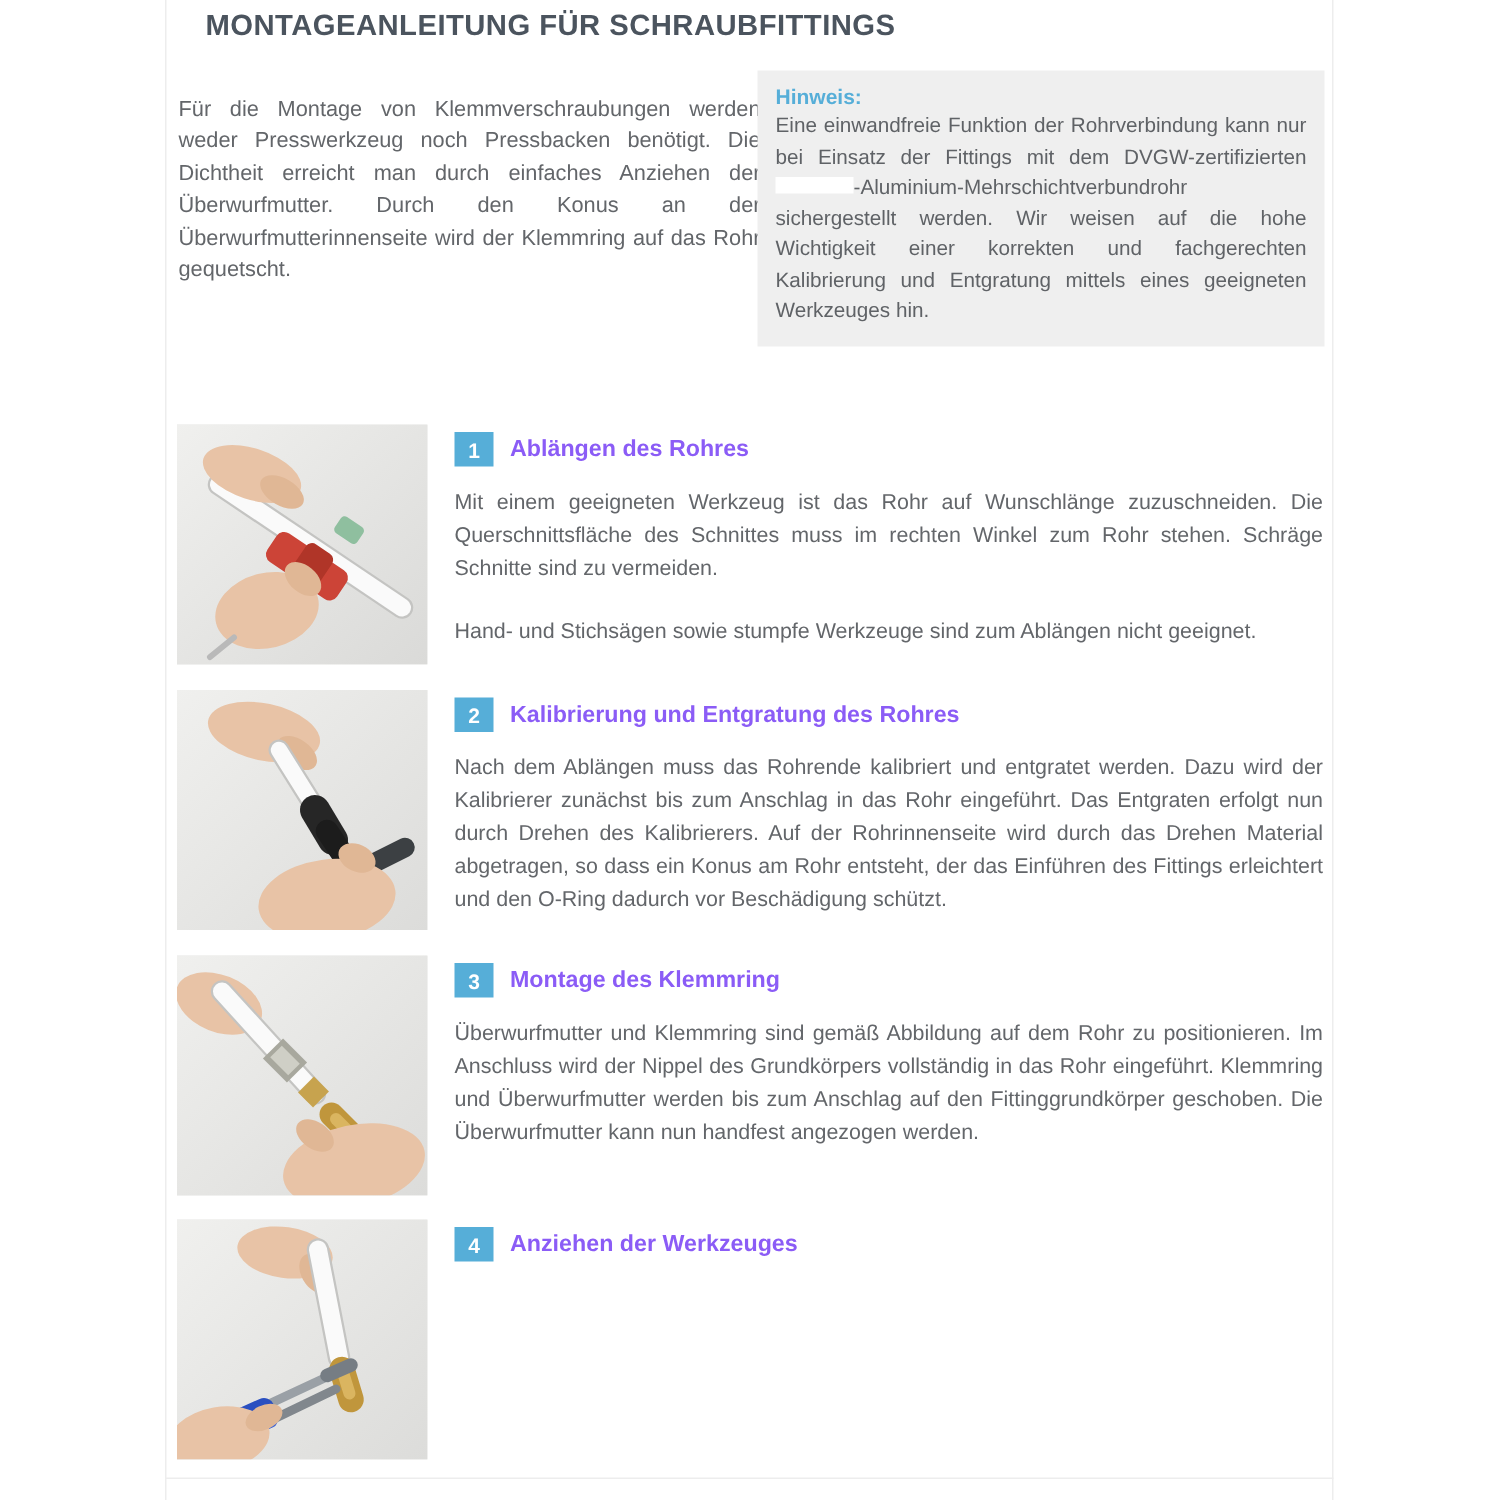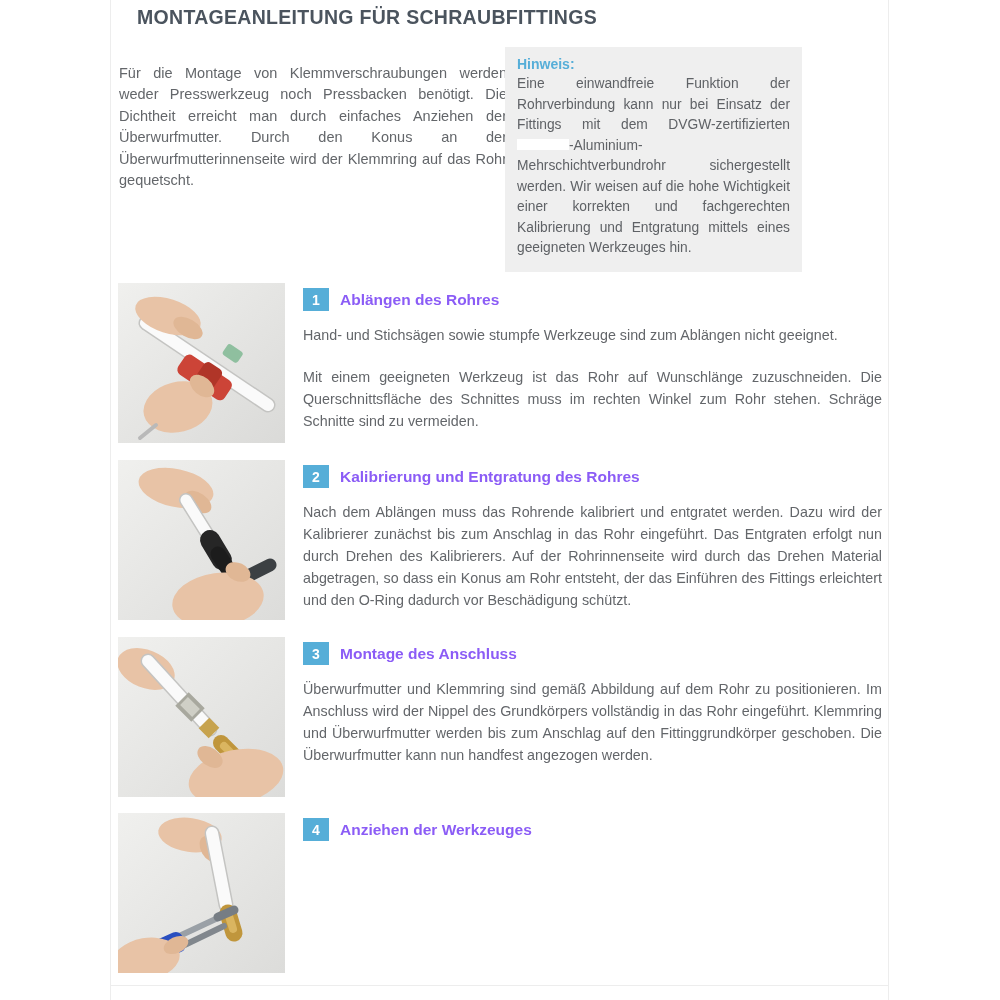--- a/index.html
+++ b/index.html
@@ -34,21 +34,21 @@
     width: 388px;
     font-size: 14.5px;
     line-height: 21.5px;
     text-align: justify;
     color: #63666a;
   }
 
   .note-box {
     position: absolute;
     left: 505px; top: 47px;
-    width: 297px;
+    width: 378px;
     box-sizing: border-box;
     background: #efefef;
     padding: 9px 12px 13px 12px;
   }
   .note-title {
     font-size: 14px;
     font-weight: bold;
     color: #56aed8;
     margin: 0 0 2px 0;
   }
@@ -156,22 +156,22 @@
         <ellipse cx="84" cy="103" rx="14" ry="9" fill="#e0b795" transform="rotate(40 84 103)"></ellipse>
         <path d="M38 142 l-16 13" stroke="#b9b9b9" stroke-width="4" fill="none" stroke-linecap="round"></path>
       </svg>
     </figure>
     <div class="step-content">
       <div class="step-header">
         <span class="step-badge">1</span>
         <h2 class="step-title">Ablängen des Rohres</h2>
       </div>
       <div class="step-body">
+        <p>Mit einem geeigneten Werkzeug ist das Rohr auf Wunschlänge zuzuschneiden. Die Querschnittsfläche des Schnittes muss im rechten Winkel zum Rohr stehen. Schräge Schnitte sind zu vermeiden.</p>
         <p>Hand- und Stichsägen sowie stumpfe Werkzeuge sind zum Ablängen nicht geeignet.</p>
-        <p>Mit einem geeigneten Werkzeug ist das Rohr auf Wunschlänge zuzuschneiden. Die Querschnittsfläche des Schnittes muss im rechten Winkel zum Rohr stehen. Schräge Schnitte sind zu vermeiden.</p>
       </div>
     </div>
   </section>
 
   <section class="step step-2">
     <figure class="step-figure">
       <svg viewBox="0 0 167 160">
         <defs>
           <linearGradient id="g2" x1="0" y1="0" x2="1" y2="1">
             <stop offset="0" stop-color="#f0f0ee"></stop>
@@ -219,21 +219,21 @@
         <line x1="86" y1="86" x2="96" y2="96" stroke="#c7a34e" stroke-width="15" stroke-linecap="butt"></line>
         <line x1="103" y1="106" x2="118" y2="121" stroke="#c0963c" stroke-width="16" stroke-linecap="round"></line>
         <line x1="106" y1="109" x2="114" y2="117" stroke="#dab560" stroke-width="8" stroke-linecap="round"></line>
         <ellipse cx="118" cy="140" rx="48" ry="27" fill="#e8c3a6" transform="rotate(-12 118 140)"></ellipse>
         <ellipse cx="92" cy="120" rx="14" ry="9" fill="#e0b795" transform="rotate(35 92 120)"></ellipse>
       </svg>
     </figure>
     <div class="step-content">
       <div class="step-header">
         <span class="step-badge">3</span>
-        <h2 class="step-title">Montage des Anschluss</h2>
+        <h2 class="step-title">Montage des Klemmring</h2>
       </div>
       <div class="step-body">
         <p>Überwurfmutter und Klemmring sind gemäß Abbildung auf dem Rohr zu positionieren. Im Anschluss wird der Nippel des Grundkörpers vollständig in das Rohr eingeführt. Klemmring und Überwurfmutter werden bis zum Anschlag auf den Fittinggrundkörper geschoben. Die Überwurfmutter kann nun handfest angezogen werden.</p>
       </div>
     </div>
   </section>
 
   <section class="step step-4">
     <figure class="step-figure">
       <svg viewBox="0 0 167 160">

